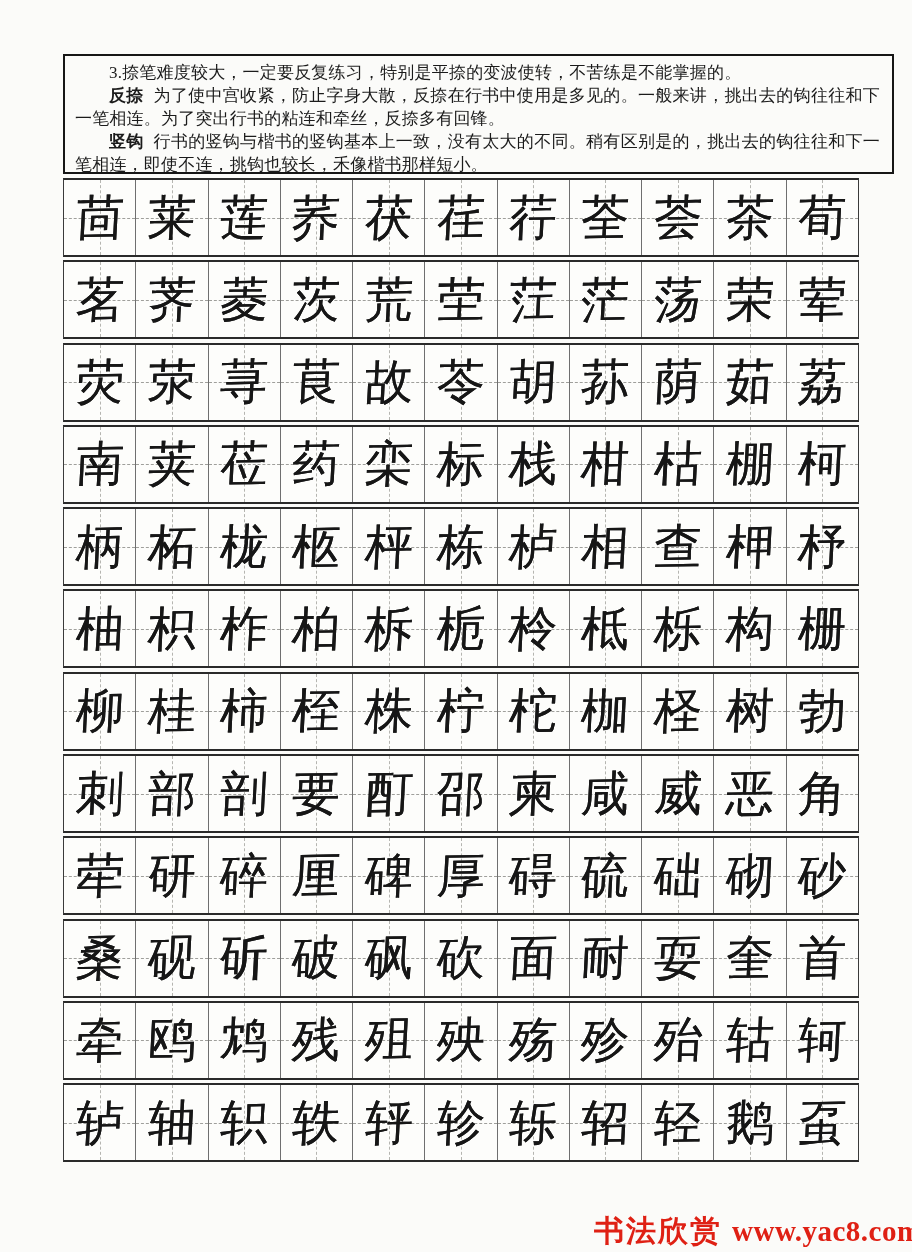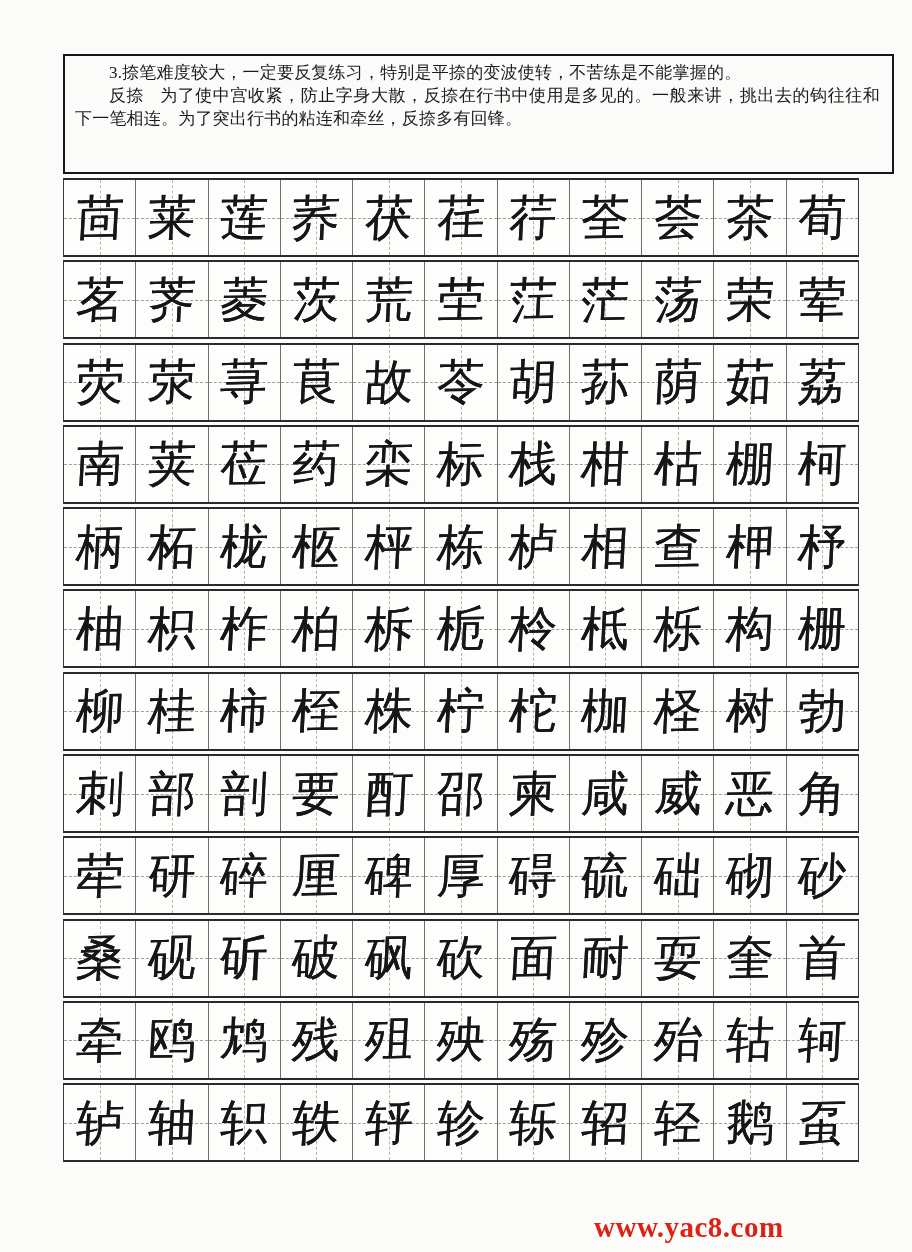--- a/index.html
+++ b/index.html
@@ -16,21 +16,21 @@
   
   .instruction-box {
     position:absolute; left:63px; top:54px; width:831px; height:120px;
     border:2px solid #161616;
     padding:5px 12px 4px 10px;
     font-size:17px; line-height:23px;
     text-align:justify;
     letter-spacing:0.2px;
   }
   .instruction-box p { text-indent:2em; }
-  .term { font-weight:normal; margin-right:16px; }
+  .term { font-weight:bold; margin-right:10px; }
 
   
   .grid { position:absolute; left:63px; top:178px; width:796px; }
   .row-strip {
     display:flex;
     height:79px;
     border:2px solid #2a2a2a;
     border-left:1.5px solid #3a3a3a;
     border-right:1.5px solid #3a3a3a;
     margin-bottom:3.3px;
@@ -72,20 +72,21 @@
   .wm-url { font-size:29px; font-weight:bold; letter-spacing:0.5px; }
 </style>
 </head>
 <body>
 
 <div class="page">
 
   <div class="instruction-box">
     <p><span>3.捺笔难度较大，一定要反复练习，特别是平捺的变波使转，不苦练是不能掌握的。</span></p>
     <p><span class="term">反捺</span><span>为了使中宫收紧，防止字身大散，反捺在行书中使用是多见的。一般来讲，挑出去的钩往往和下一笔相连。为了突出行书的粘连和牵丝，反捺多有回锋。</span></p>
+    <p><span class="term">竖钩</span><span>行书的竖钩与楷书的竖钩基本上一致，没有太大的不同。稍有区别是的，挑出去的钩往往和下一笔相连，即使不连，挑钩也较长，禾像楷书那样短小。</span></p>
   </div>
 
   <div class="grid" id="char-grid">
       <div class="row-strip">
         <div class="cell">
           <span class="glyph">茴</span>
         </div>
         <div class="cell">
           <span class="glyph">莱</span>
         </div>
@@ -498,16 +499,17 @@
         <div class="cell">
           <span class="glyph">鹅</span>
         </div>
         <div class="cell">
           <span class="glyph">虿</span>
         </div>
       </div>
     </div>
 
   <div class="watermark" style="color: rgb(223, 32, 20);">
+    <span class="wm-cn">书法欣赏</span>
     <span class="wm-url">www.yac8.com</span>
   </div>
 
 </div>
 
 </body></html>

